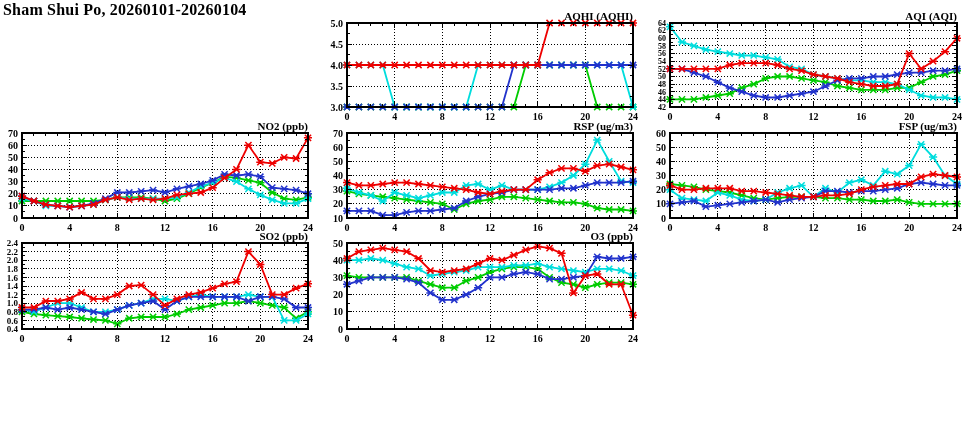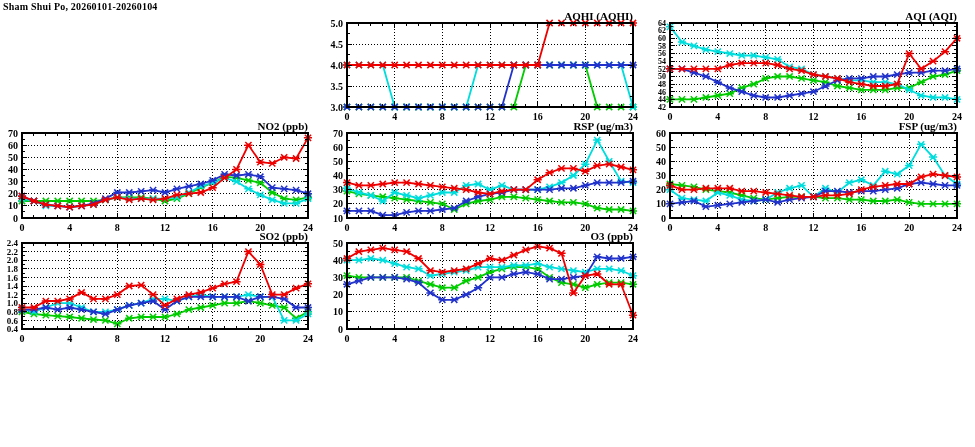--- a/index.html
+++ b/index.html
@@ -1,18 +1,18 @@
 <!DOCTYPE html>
 <html><head>
 <meta charset="utf-8">
 <style>
   html,body{margin:0;padding:0;background:#fff;}
   #page{position:relative;width:975px;height:447px;background:#fff;overflow:hidden;
         font-family:"Liberation Serif","DejaVu Serif",serif;}
-  .page-title{position:absolute;left:3px;top:1px;font-weight:bold;font-size:10px;
+  .page-title{position:absolute;left:3px;top:1px;font-weight:bold;font-size:16px;
               letter-spacing:.2px;color:#000;white-space:nowrap;}
   .chart{position:absolute;}
   svg text{font-family:"Liberation Serif","DejaVu Serif",serif;font-weight:bold;fill:#000;}
   .grid-line{stroke:#000;stroke-width:1;stroke-dasharray:1 2;shape-rendering:crispEdges;}
   .tick{stroke:#000;stroke-width:1;shape-rendering:crispEdges;}
   .border{fill:none;stroke:#000;stroke-width:2;shape-rendering:crispEdges;}
 </style>
 </head>
 <body>
 

